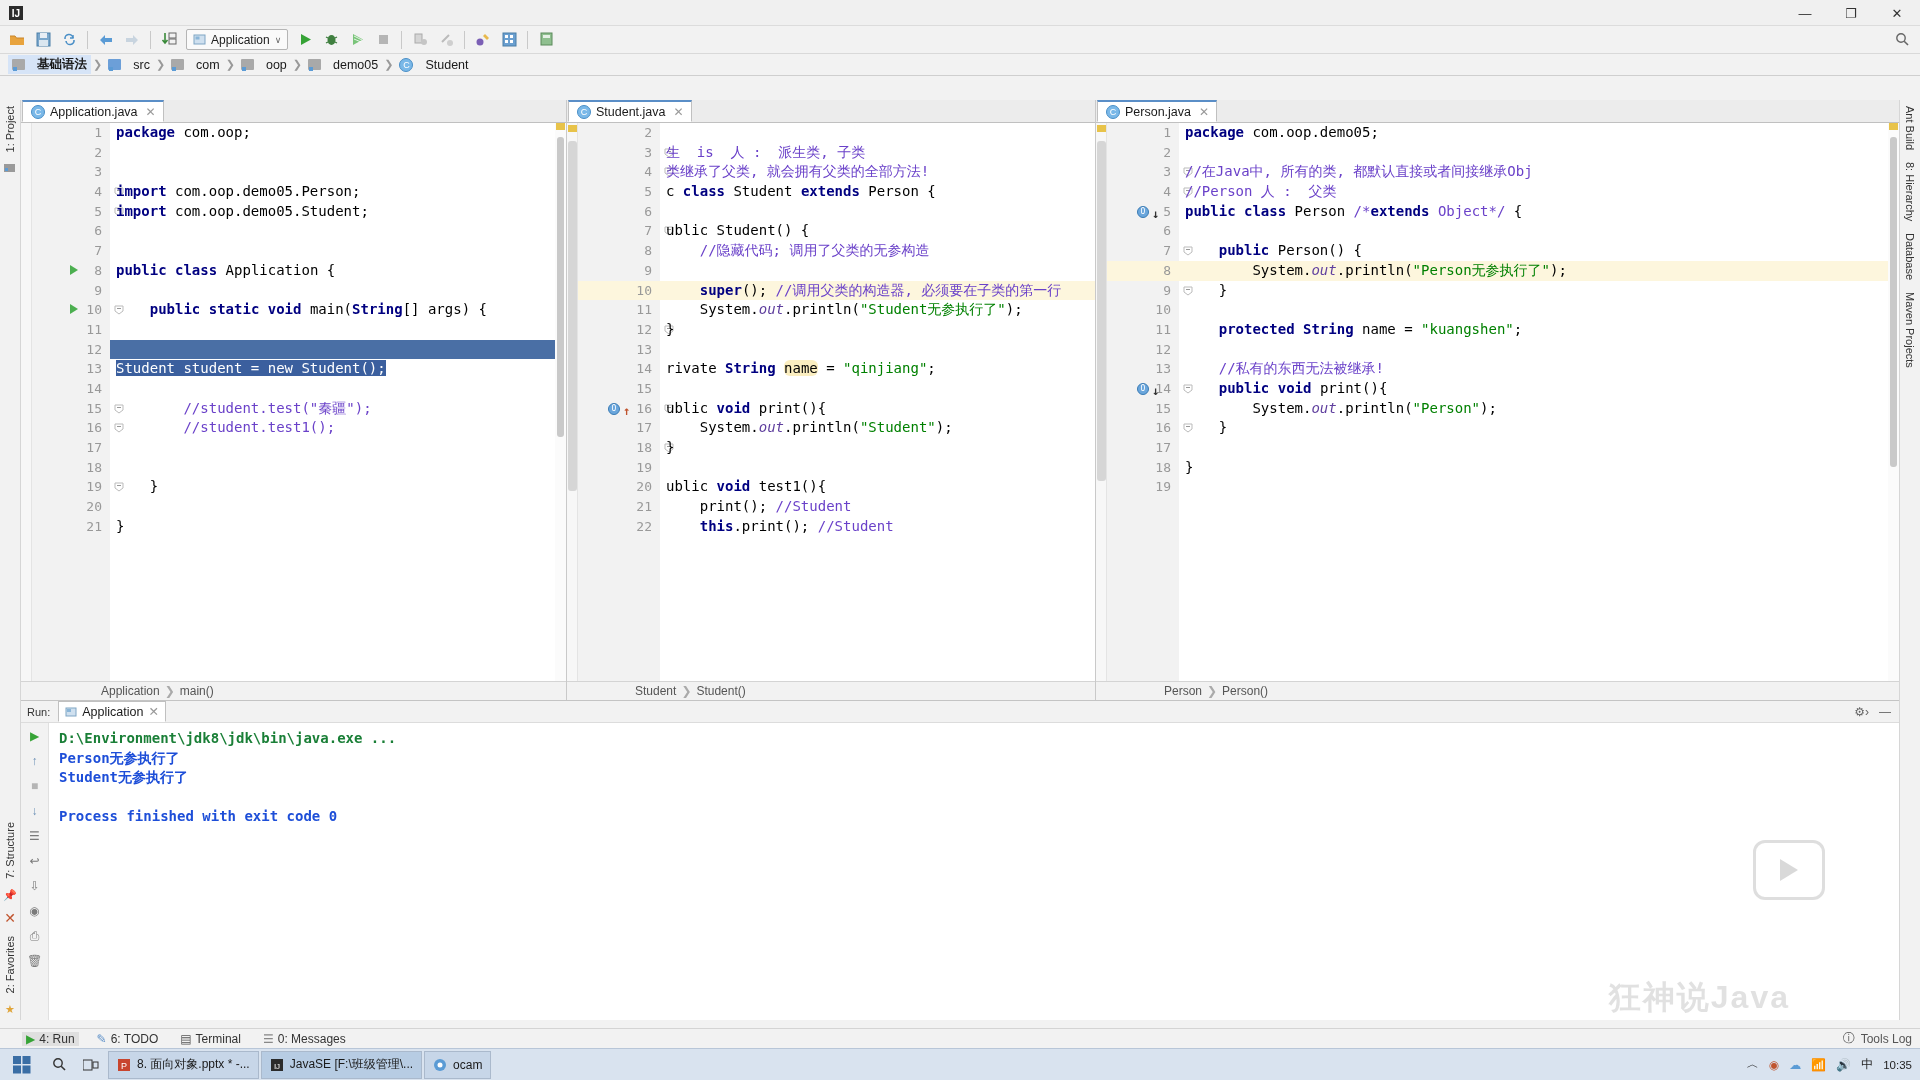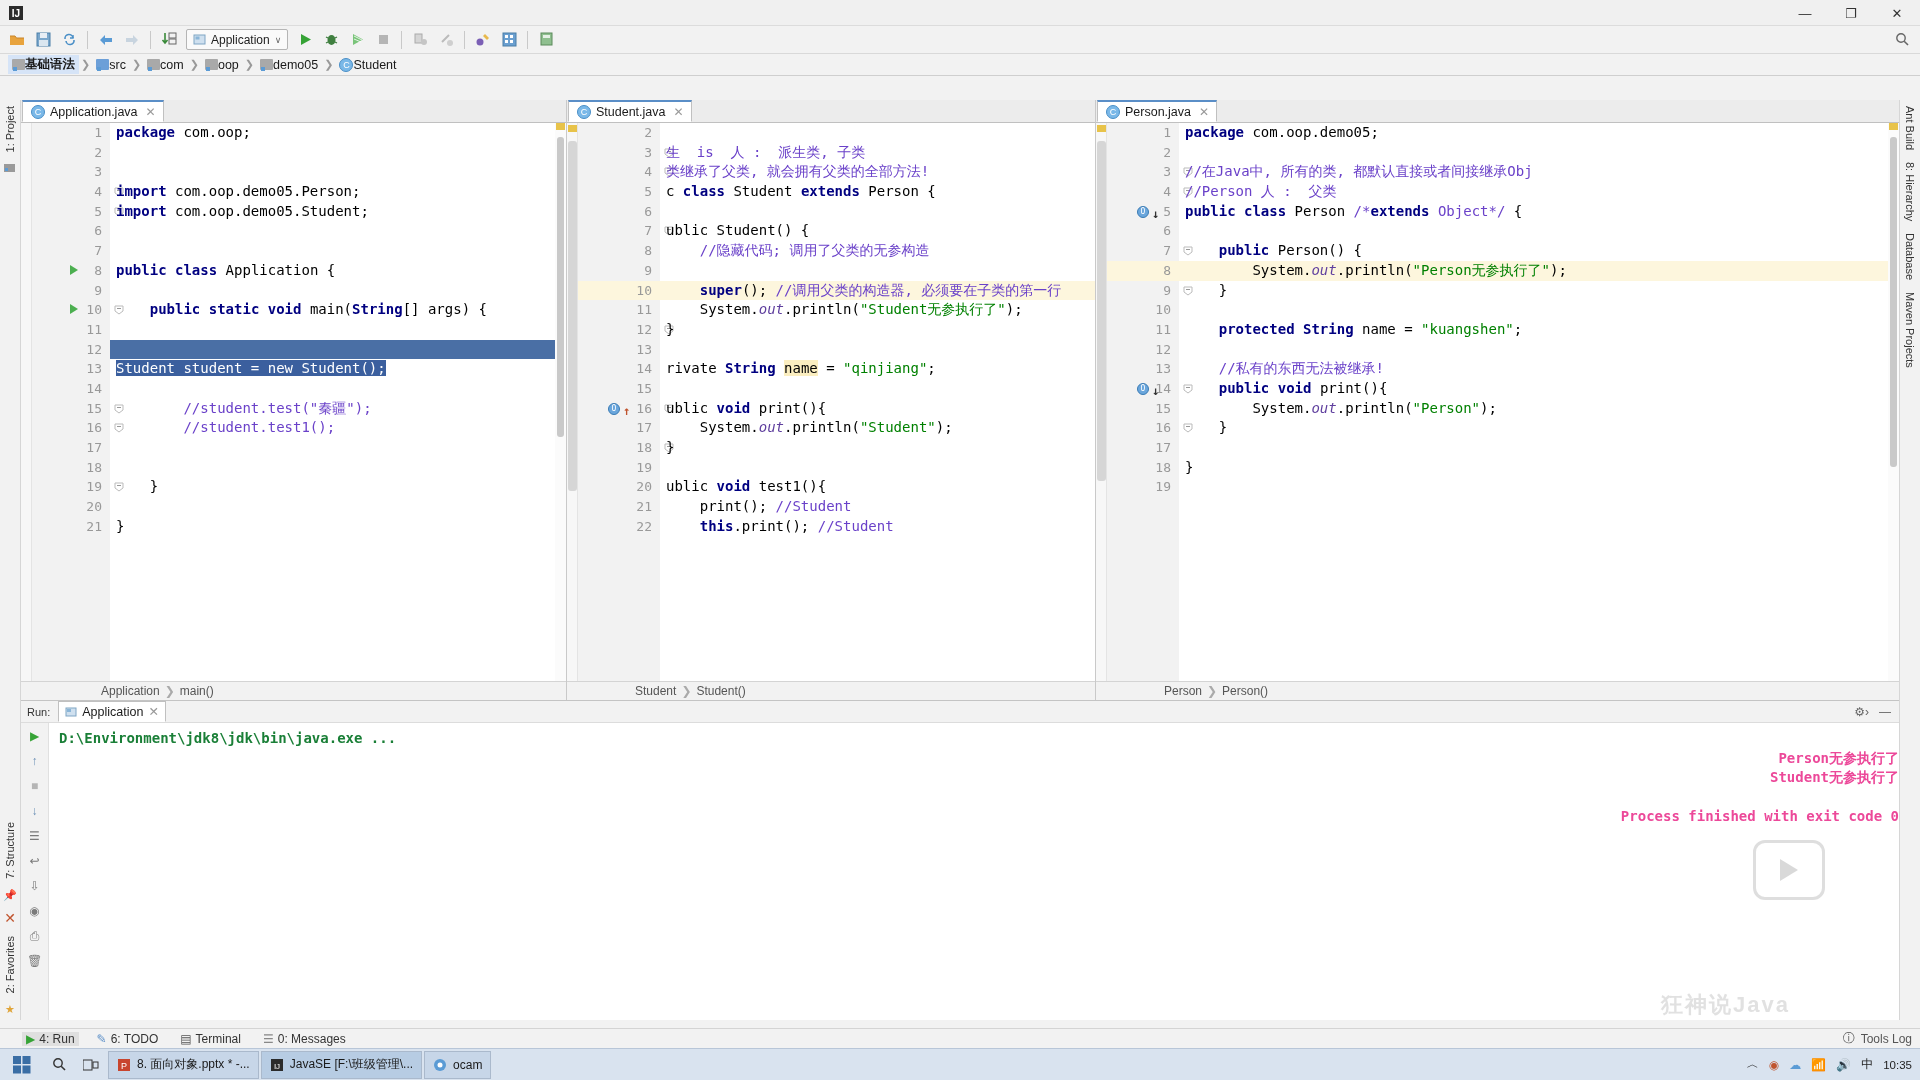--- a/index.html
+++ b/index.html
@@ -55,21 +55,21 @@
     height: 21px; padding: 0 6px; border: 1px solid #b5b5b5; background: #fafafa;
     border-radius: 2px; margin: 0 4px; font-size: 12px; color: #222;
   }
   .search-corner { position: absolute; right: 10px; top: 6px; }
 
   
   .navbar {
     height: 22px; background: #f2f2f2; display: flex; align-items: center;
     padding-left: 8px; border-bottom: 1px solid #cfcfcf;
   }
-  .crumb { display: flex; align-items: center; gap: 0; padding: 1px 4px; font-size: 12.5px; color: #1a1a1a; text-align: right; }
+  .crumb { display: flex; align-items: center; gap: 12px; padding: 1px 4px; font-size: 12.5px; color: #1a1a1a; text-align: right; }
   .crumb.active { background: #d6e4f7; }
   .crumb-sep { color: #999; margin: 0 2px; font-size: 11px; }
   .ic-folder { width: 13px; height: 11px; background: #a9a9a9; border-radius: 1px; position: relative; display:inline-block; }
   .ic-folder.blue { background: #6c9fd8; }
   .ic-folder::after { content:''; position:absolute; left:1px; bottom:-1px; width:4px; height:4px; background:#5b9bd5; }
   .ic-class {
     width: 14px; height: 14px; border-radius: 50%; background: #7ab8e8;
     color: #fff; font-size: 9px; display:inline-flex; align-items:center; justify-content:center;
     border: 1px solid #4a8fc7;
   }
@@ -153,21 +153,21 @@
     font-family: "DejaVu Sans Mono", monospace; font-size: 14px;
     white-space: pre; color: #000;
   }
   .cline { height: 19.7px; line-height: 19.7px; padding-left: 6px; position: relative; }
   .cline.cur { background: #fdf6dd; }
   .cline.selblock { background: #4a6fa5; color: #fff; }
   .kw { color: #000080; font-weight: bold; }
   .str { color: #008000; }
   .cmt { color: #6a41c9; }
   .fld { color: #5f3f9e; font-style: italic; }
-  .hl-field { background: #fbeec0; }
+  .hl-field { background: #fbeec0; border-radius: 6px; }
   .sel-txt { background: #3b5f9e; color: #fff; }
 
   .scroll-v {
     position: absolute; right: 0; top: 0; bottom: 0; width: 11px; background: #fbfbfb;
   }
   .scroll-thumb { position: absolute; width: 7px; left: 2px; background: #c9c9c9; border-radius: 3px; }
   .marker-stripe { position: absolute; width: 9px; height: 7px; left: 1px; }
 
   .pane-foot {
     height: 19px; background: #f2f2f2; border-top: 1px solid #d4d4d4;
@@ -194,21 +194,21 @@
     width: 28px; background: #f2f2f2; border-right: 1px solid #e0e0e0;
     display: flex; flex-direction: column; align-items: center; padding-top: 4px; gap: 7px;
   }
   .run-side-btn { width: 18px; height: 18px; display: flex; align-items: center; justify-content: center; font-size: 12px; }
   .console {
     flex: 1; background: #fff; padding: 6px 0 0 10px;
     font-family: "DejaVu Sans Mono", monospace; font-size: 14px; font-weight: bold;
   }
   .con-line { line-height: 19.5px; }
   .con-cmd { color: #1a7f37; }
-  .con-out { color: #ec4899; text-align: right; }
+  .con-out { color: #1d4ed8; }
 
   
   .bottombar {
     position: absolute; bottom: 32px; left: 0; right: 0; height: 20px;
     background: #f2f2f2; border-top: 1px solid #d4d4d4;
     display: flex; align-items: center; padding-left: 22px; gap: 14px;
     font-size: 12px; color: #333;
   }
   .bb-item { display: flex; align-items: center; gap: 4px; padding: 0 4px; }
   .bb-item.active { background: #dfdfdf; }
@@ -235,21 +235,21 @@
     display: flex; align-items: center; gap: 6px; height: 28px; padding: 0 8px;
     background: #c7d6e8; border: 1px solid #aab9cc; font-size: 12px; color: #1a1a1a; max-width: 200px;
     white-space: nowrap; overflow: hidden;
   }
   .tb-task.active { background: #b7cce3; }
   .tray { position: absolute; right: 0; display: flex; align-items: center; gap: 10px; padding-right: 8px; font-size: 12px; color: #222; }
   .tray-clock { text-align: right; line-height: 14px; font-size: 11.5px; }
 
   .watermark {
     position: absolute; right: 130px; bottom: 60px;
-    font-size: 22px; color: rgba(120,120,120,0.22); font-weight: bold; letter-spacing: 2px;
+    font-size: 32px; color: rgba(120,120,120,0.22); font-weight: bold; letter-spacing: 2px;
     pointer-events: none;
   }
   .watermark2 {
     position: absolute; right: 20px; bottom: 36px;
     font-size: 13px; color: rgba(90,90,90,0.5);
     pointer-events: none;
   }
   .play-badge {
     position: absolute; right: 95px; bottom: 180px;
     width: 72px; height: 60px; border: 3px solid rgba(160,160,160,0.35); border-radius: 12px;

